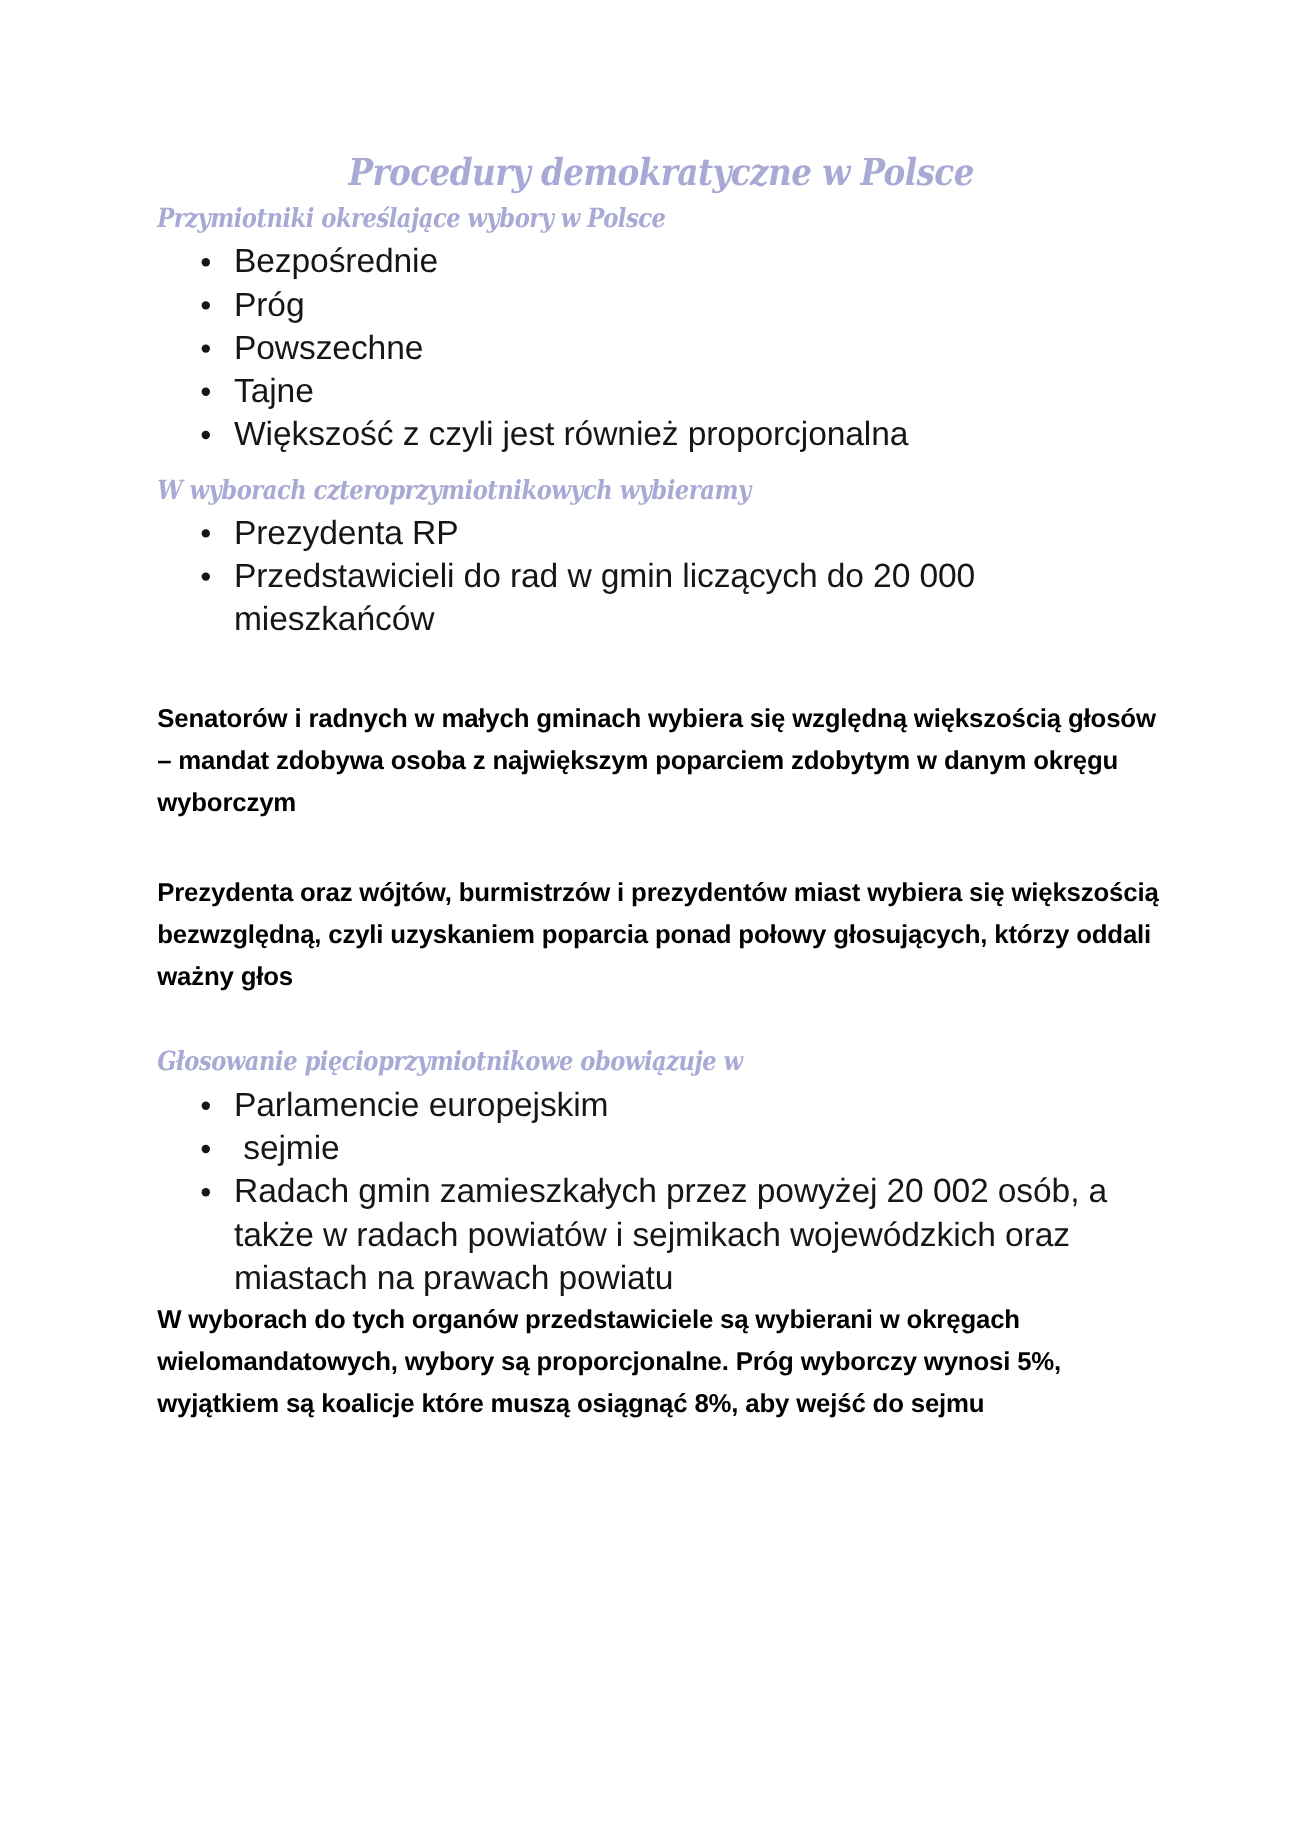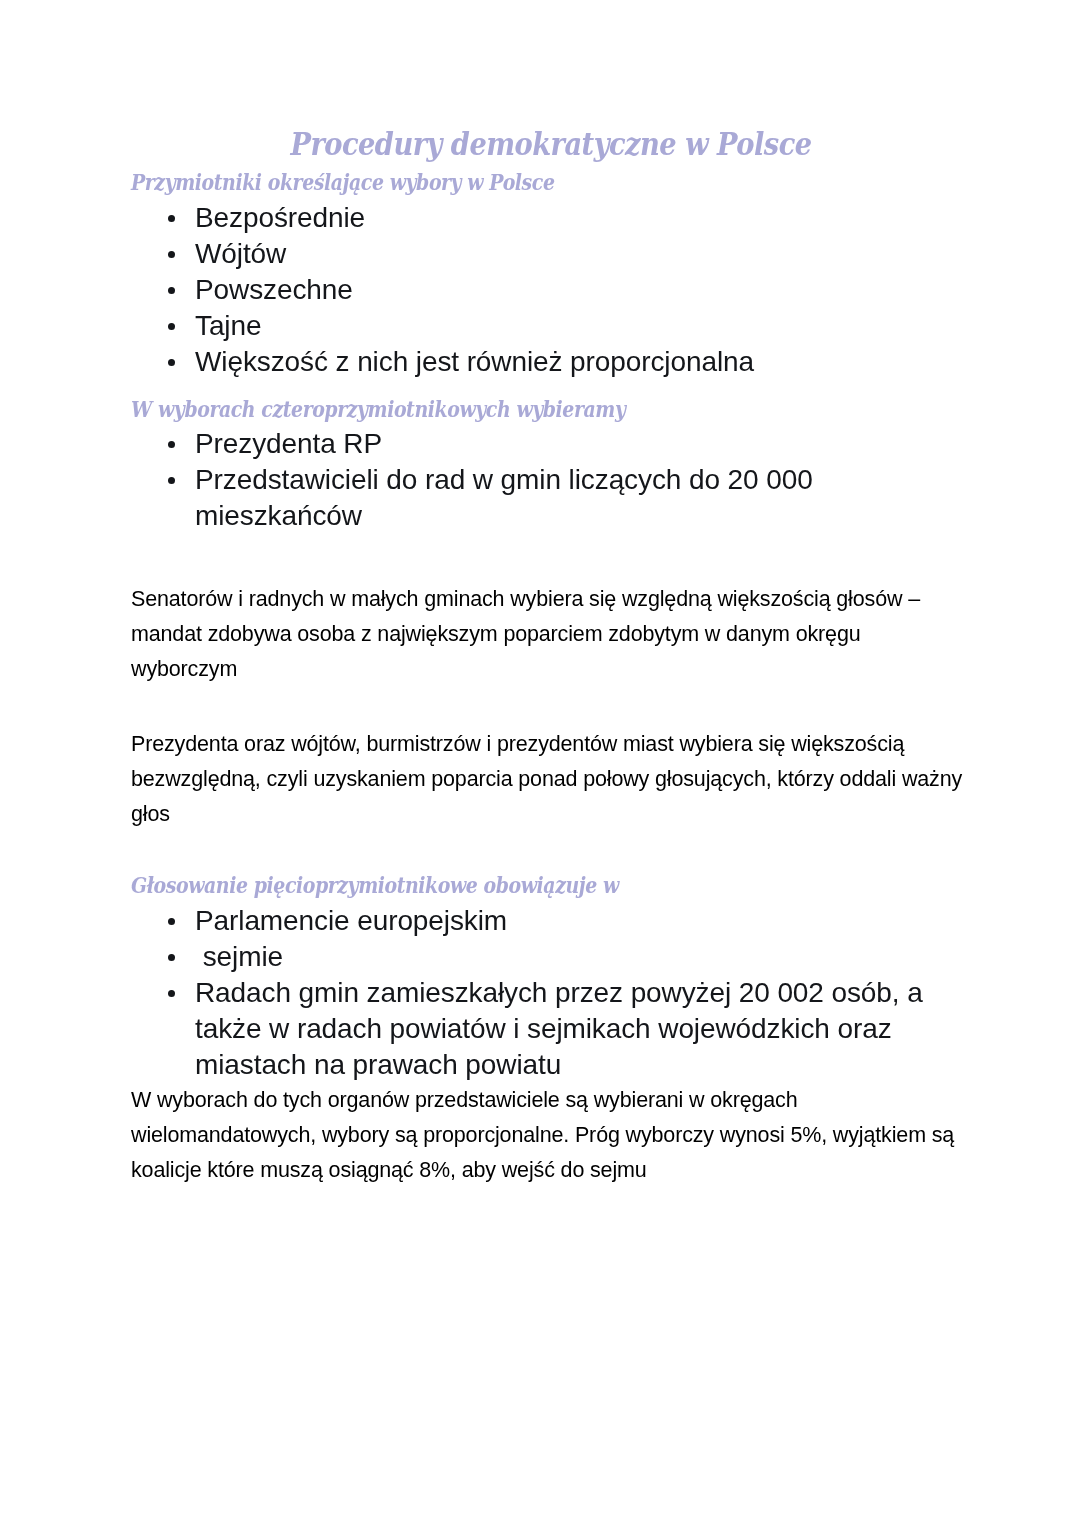--- a/index.html
+++ b/index.html
@@ -100,21 +100,21 @@
     width: 7px;
     height: 7px;
     border-radius: 50%;
     background: #14161a;
   }
 
   
   .bold-par {
     font-size: 21.5px;
     line-height: 35px;
-    font-weight: 400;
+    font-weight: 700;
     color: #000000;
     letter-spacing: -0.15px;
     margin: 0;
     max-width: 835px;
   }
 
   .gap-lg { height: 48px; }
   .gap-md { height: 40px; }
 </style>
 </head>
@@ -122,24 +122,24 @@
 
 <div class="page">
   <div class="content">
 
     <h1 class="doc-title">Procedury demokratyczne w Polsce</h1>
 
     <h2 class="subhead">Przymiotniki określające wybory w Polsce</h2>
 
     <ul class="bullets">
       <li>Bezpośrednie</li>
-      <li>Wójtów</li>
+      <li>Próg</li>
       <li>Powszechne</li>
       <li>Tajne</li>
-      <li>Większość z nich jest również proporcjonalna</li>
+      <li>Większość z czyli jest również proporcjonalna</li>
     </ul>
 
     <h2 class="subhead spaced-top">W wyborach czteroprzymiotnikowych wybieramy</h2>
 
     <ul class="bullets">
       <li>Prezydenta RP</li>
       <li>Przedstawicieli do rad w gmin liczących do 20 000 mieszkańców</li>
     </ul>
 
     <div class="gap-lg"></div>

